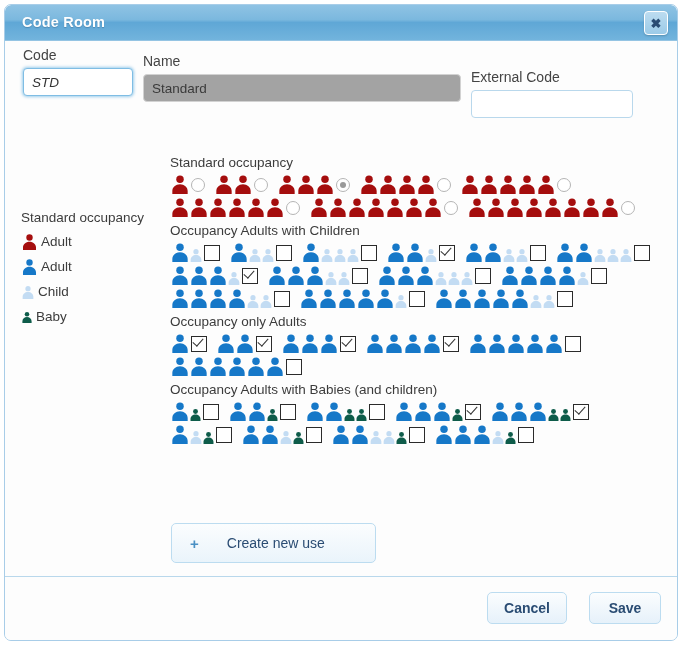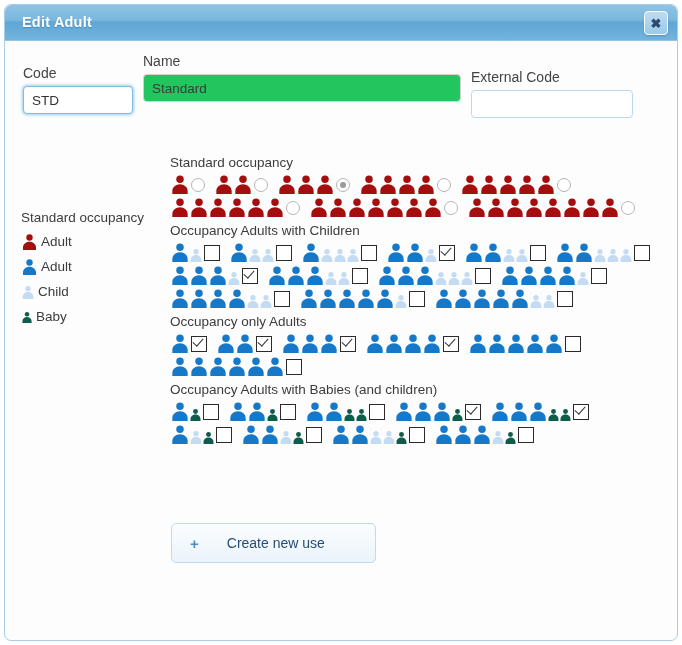--- a/index.html
+++ b/index.html
@@ -90,26 +90,26 @@
     color: #333333;
     padding: 0 8px;
     font-family: "Liberation Sans", sans-serif;
     outline: none;
   }
   .field-input.focused {
     border-color: #7fbde4;
     box-shadow: 0 0 3px 1px rgba(126,190,229,.75);
   }
   .field-input.readonly {
-    background: #22c55e;
+    background: #a3a3a3;
     border-color: #d2d2d2;
     color: #3a3a3a;
   }
-  #field-code   { left: 18px;  top: 24px; width: 110px; }
-  #field-code .field-input   { width: 110px; }
+  #field-code   { left: 18px;  top: 6px; width: 110px; }
+  #field-code .field-input   { width: 110px; font-style: italic; }
   #field-name   { left: 138px; top: 12px; width: 318px; }
   #field-name .field-input   { width: 318px; }
   #field-extcode{ left: 466px; top: 28px; width: 162px; }
   #field-extcode .field-input{ width: 162px; }
 
   
   #legend {
     position: absolute;
     left: 16px;
     top: 205px;
@@ -253,21 +253,21 @@
   }
   #btn-cancel { right: 110px; width: 80px; }
   #btn-save   { right: 16px;  width: 72px; }
 </style>
 </head>
 <body>
 
 <div id="dialog">
 
   <div id="titlebar">
-    <div id="title-text">Edit Adult</div>
+    <div id="title-text">Code Room</div>
     <div id="close-btn">
       <span>✖</span>
     </div>
   </div>
 
   <div id="form-row">
     <div class="field" id="field-code">
       <div class="field-label">Code</div>
       <input class="field-input focused" type="text" value="STD" style="">
     </div>
@@ -1438,14 +1438,18 @@
           </label>
         </div>
       </div>
     </div>
 
   <div id="create-btn">
     <span id="create-plus">+</span>
     <span id="create-label">Create new use</span>
   </div>
 
+  <div id="footer">
+    <div class="fbtn" id="btn-cancel">Cancel</div>
+    <div class="fbtn" id="btn-save">Save</div>
+  </div>
 
 </div>
 
 </body></html>

